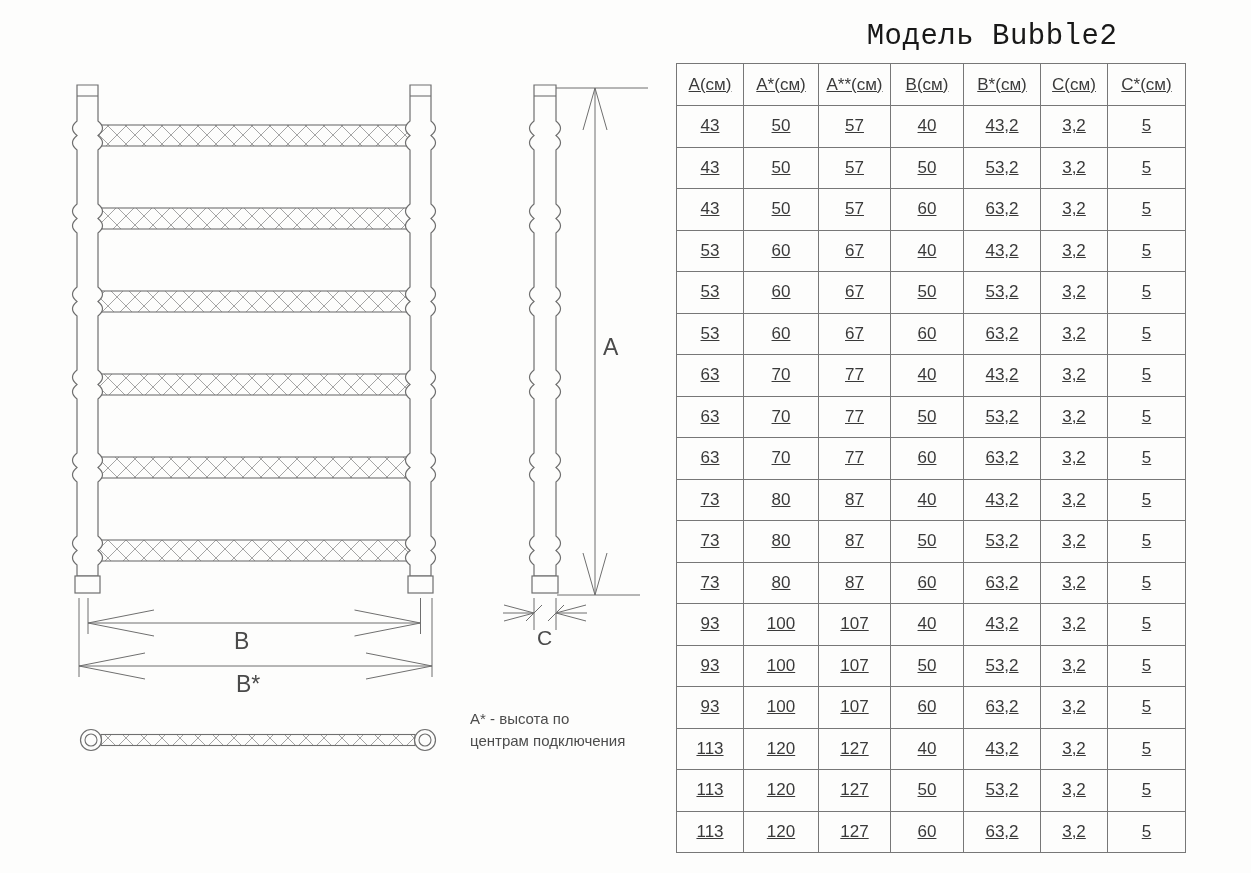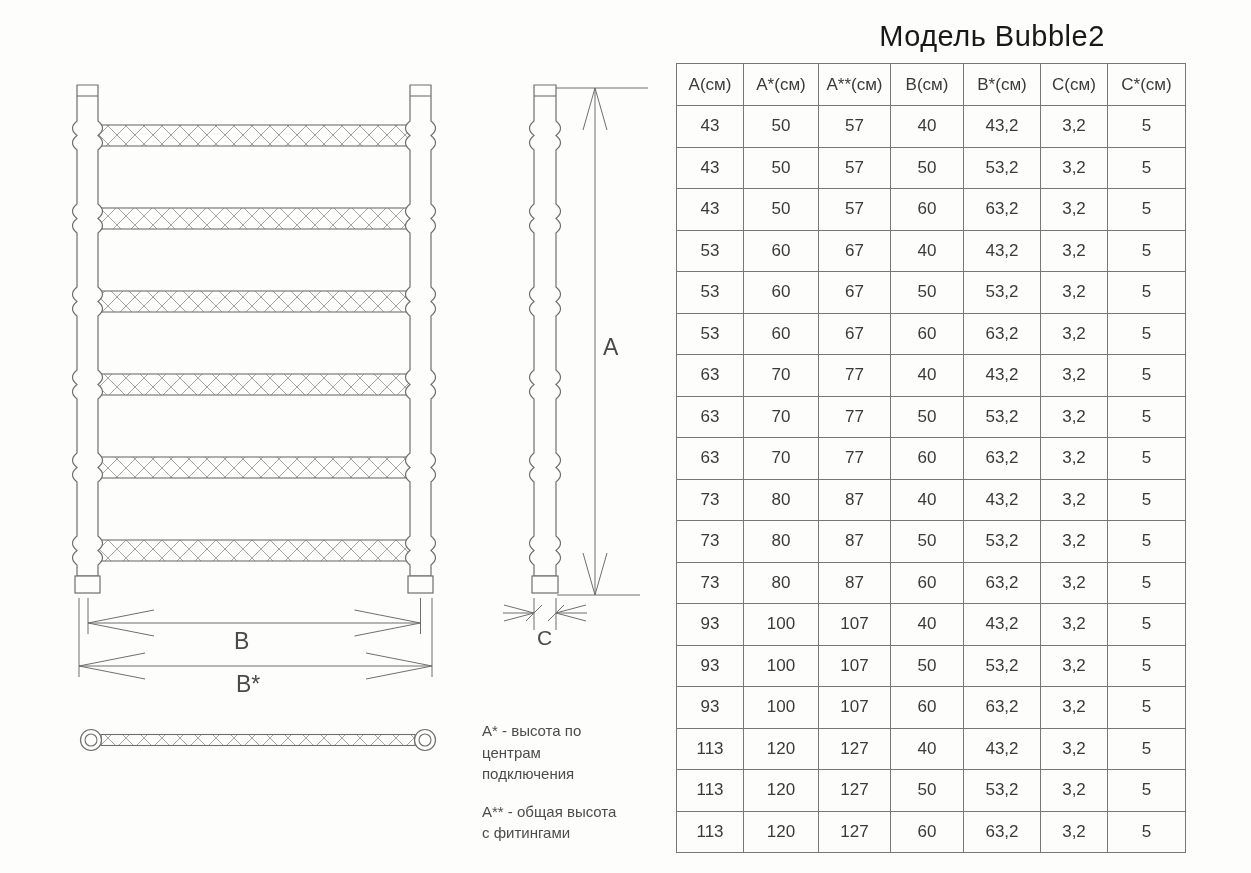--- a/index.html
+++ b/index.html
@@ -11,37 +11,38 @@
   }
   .drawing-svg { position:absolute; left:0; top:0; }
   .dim-label {
     position:absolute; font-size:23px; color:#4a4a4a;
     font-family:"Liberation Sans", sans-serif;
   }
   .page-title {
     position:absolute; left:742px; top:20px; width:500px;
     text-align:center; font-size:29px; color:#181818;
     letter-spacing:0.5px;
+    font-family:Liberation Mono, monospace;
   }
   .size-table {
     position:absolute; left:676px; top:63px; width:509px;
     border-collapse:collapse; table-layout:fixed;
-    font-size:17px; color:#3a3a3a;
+    font-size:17px; color:#3a3a3a;text-decoration:underline;
   }
   .size-table th, .size-table td {
     border:1px solid #777; text-align:center; vertical-align:middle;
     font-weight:normal; padding:0;
   }
   .size-table th { height:42px; }
   .size-table td { height:41.5px; }
   .legend {
     position:absolute; left:466px; top:704px; width:170px;
     font-size:15px; line-height:21.5px; color:#4c4c4c;
   }
-  .legend-item { margin:16px; }
+  .legend-item { margin:4px; }
 </style>
 </head>
 <body>
 
 <div class="page">
 
   <svg id="drawing" class="drawing-svg" width="660" height="873" viewBox="0 0 660 873">
       <defs>
         <pattern id="hatch" width="18" height="18" patternUnits="userSpaceOnUse">
           <path d="M0,18 L18,0 M0,0 L18,18" stroke="#9b9b9b" stroke-width="0.9" fill="none"></path>
@@ -297,16 +298,15 @@
           <td>60</td>
           <td>63,2</td>
           <td>3,2</td>
           <td>5</td>
         </tr>
       </tbody>
   </table>
 
   <div class="legend">
     <p class="legend-item">А* - высота по центрам подключения</p>
-    <p class="legend-item">А** - общая высота с фитингами</p>
   </div>
 
 </div>
 
 </body></html>

